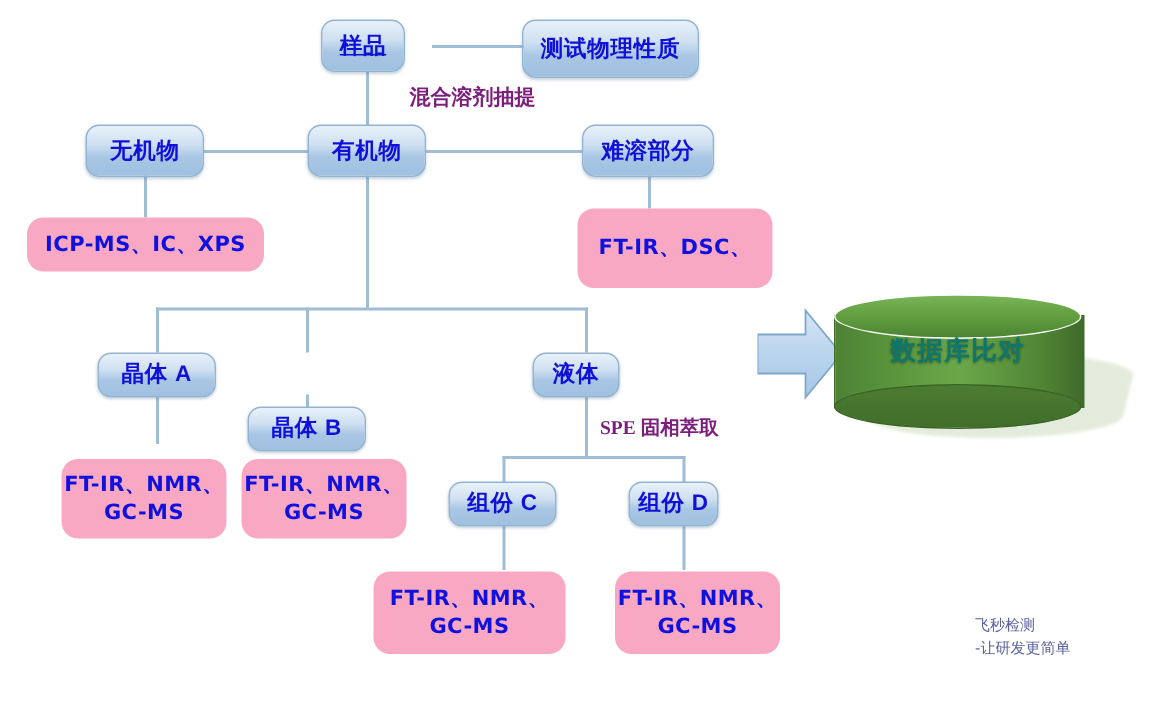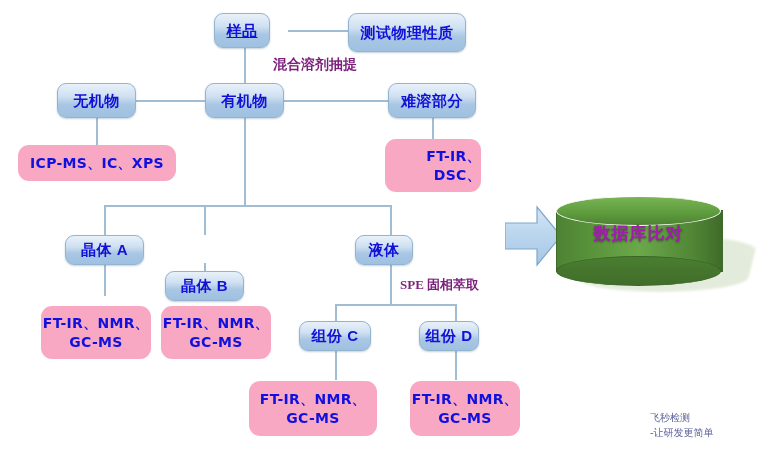--- a/index.html
+++ b/index.html
@@ -125,21 +125,21 @@
     border-radius: 50%;
     background: linear-gradient(180deg, #4a7d31 0%, #416e2a 100%);
     border: 1px solid #3a6326;
     box-sizing: border-box;
   }
   .db-label {
     position: absolute;
     left: 0; top: 26px;
     width: 165px;
     text-align: center;
-    color: #a21caf;
+    color: #0f766e;
     font-weight: bold;
     font-size: 17px;
     letter-spacing: 1px;
     font-family: "Liberation Serif", "DejaVu Serif", serif;
     text-shadow: 0 1px 2px rgba(0,0,0,0.4);
     z-index: 5;
   }
 
   
   .watermark {
@@ -205,21 +205,21 @@
   <div class="node" style="left:165px; top:235px; width:79px; height:30px;margin-top:36px;">晶体 B</div>
 
   <div class="node" style="left:355px; top:235px; width:58px; height:30px;">液体</div>
 
   <div class="node" style="left:299px; top:321px; width:72px; height:30px;">组份 C</div>
 
   <div class="node" style="left:419px; top:321px; width:60px; height:30px;">组份 D</div>
 
   <div class="pnode" style="left:18px; top:145px; width:158px; height:36px;">ICP-MS、IC、XPS</div>
 
-  <div class="pnode" style="left:385px; top:139px; width:96px; height:53px; flex-direction:column;text-align:right;">
+  <div class="pnode" style="left:385px; top:139px; width:130px; height:53px; flex-direction:column;">
     <span>FT-IR、DSC、</span>
   </div>
 
   <div class="pnode" style="left:41px; top:306px; width:110px; height:53px; flex-direction:column;">
     <span>FT-IR、NMR、</span>
     <span>GC-MS</span>
   </div>
 
   <div class="pnode" style="left:161px; top:306px; width:110px; height:53px; flex-direction:column;">
     <span>FT-IR、NMR、</span>

